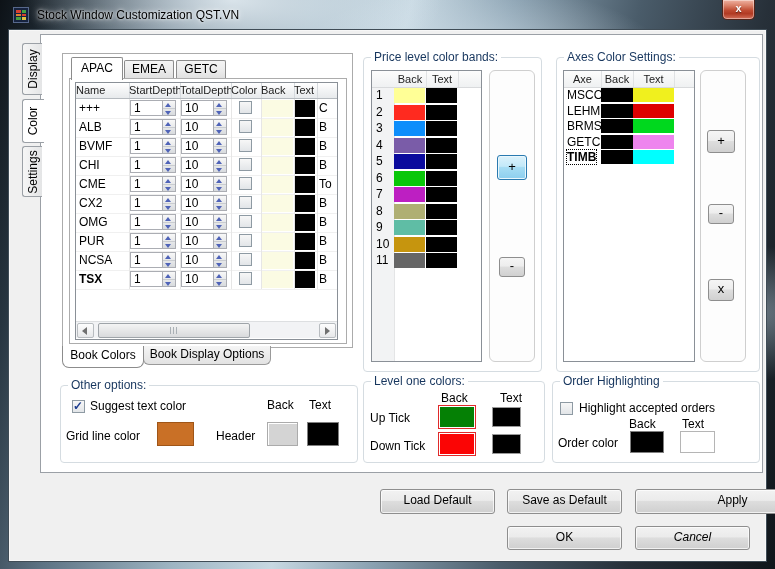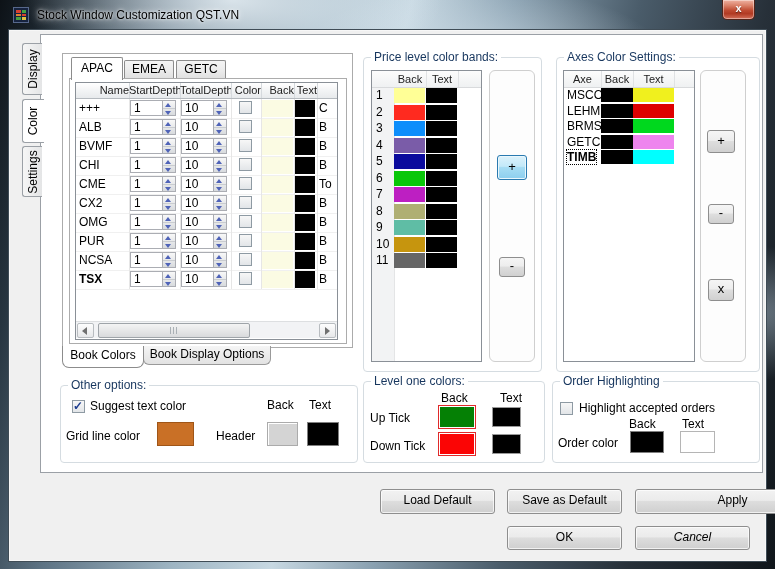--- a/index.html
+++ b/index.html
@@ -37,21 +37,21 @@
 
   
   .book-outer{left:62px;top:53px;width:289px;height:293px;border:1px solid #ABABAB;background:#fff;}
   .rtab{text-align:center;border:1px solid #8C8C8C;border-bottom:none;border-radius:2px 2px 0 0;cursor:default;}
   .rtab.active{left:71px;top:57px;width:50px;height:22px;background:#fff;line-height:21px;z-index:3;}
   .rtab.inactive{background:linear-gradient(#F4F4F4,#EDEDED 45%,#DFDFDF);height:18px;line-height:17px;top:60px;text-align:center;}
   .book-page{left:69px;top:78px;width:276px;height:264px;border:1px solid #ACACAC;background:#fff;}
   .book-table{left:75px;top:82px;width:261px;height:256px;border:1px solid #8A9097;background:#fff;overflow:hidden;}
   .bt-header{position:absolute;left:0;top:0;width:100%;height:15px;
     background:linear-gradient(#FFFFFF,#F4F5F6 45%,#E7EAEC);border-bottom:1px solid #B5BABF;}
-  .bt-h{position:absolute;top:0;height:15px;font-size:11px;line-height:15px;text-align:right;
+  .bt-h{position:absolute;top:0;height:15px;font-size:11px;line-height:15px;text-align:left;
     color:#222;border-right:1px solid #D5D9DD;overflow:hidden;white-space:nowrap;}
   .bt-body{position:absolute;left:0;top:16px;width:100%;height:222px;}
   .bt-row{position:absolute;left:0;width:100%;height:19px;border-bottom:1px solid #F0F0F0;}
   .bt-sep{position:absolute;top:0;width:1px;height:19px;background:#E6E6E6;}
   .c-name{position:absolute;left:3px;top:0;width:48px;line-height:18px;font-size:12px;white-space:nowrap;overflow:hidden;}
   .c-extra{position:absolute;left:243px;top:0;line-height:18px;font-size:12px;white-space:nowrap;}
   .bold{font-weight:bold;}
   .spin{position:absolute;top:1px;height:16px;width:46px;border:1px solid #ABADB3;background:#fff;display:flex;box-sizing:border-box;}
   .spin-val{flex:1;padding-left:3px;font-size:12px;line-height:14px;overflow:hidden;}
   .spin-btns{width:12px;border-left:1px solid #ABADB3;background:linear-gradient(#F8F8F8,#D8DBDE);display:flex;flex-direction:column;}

